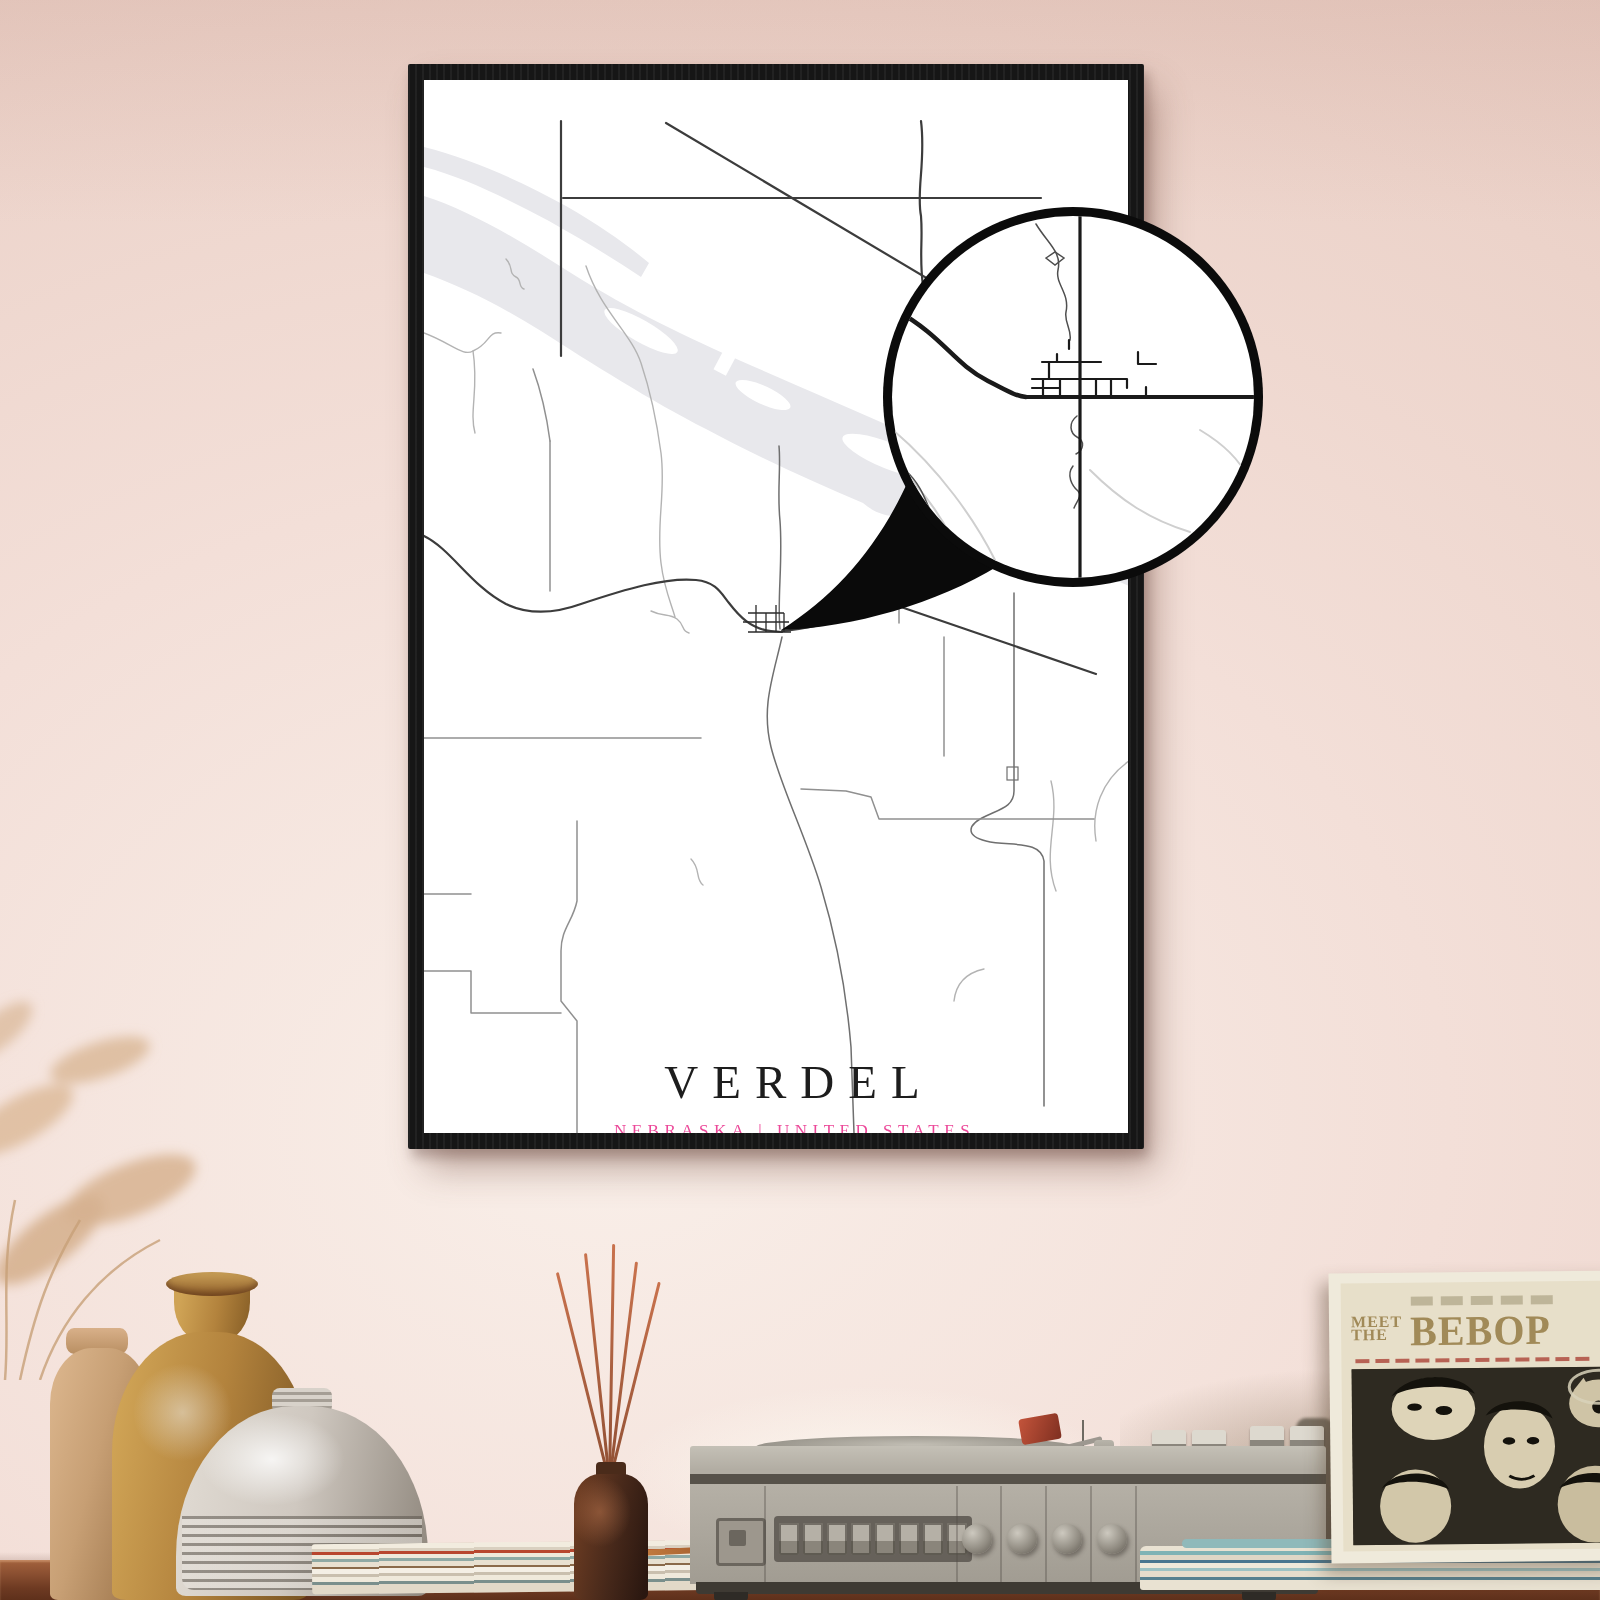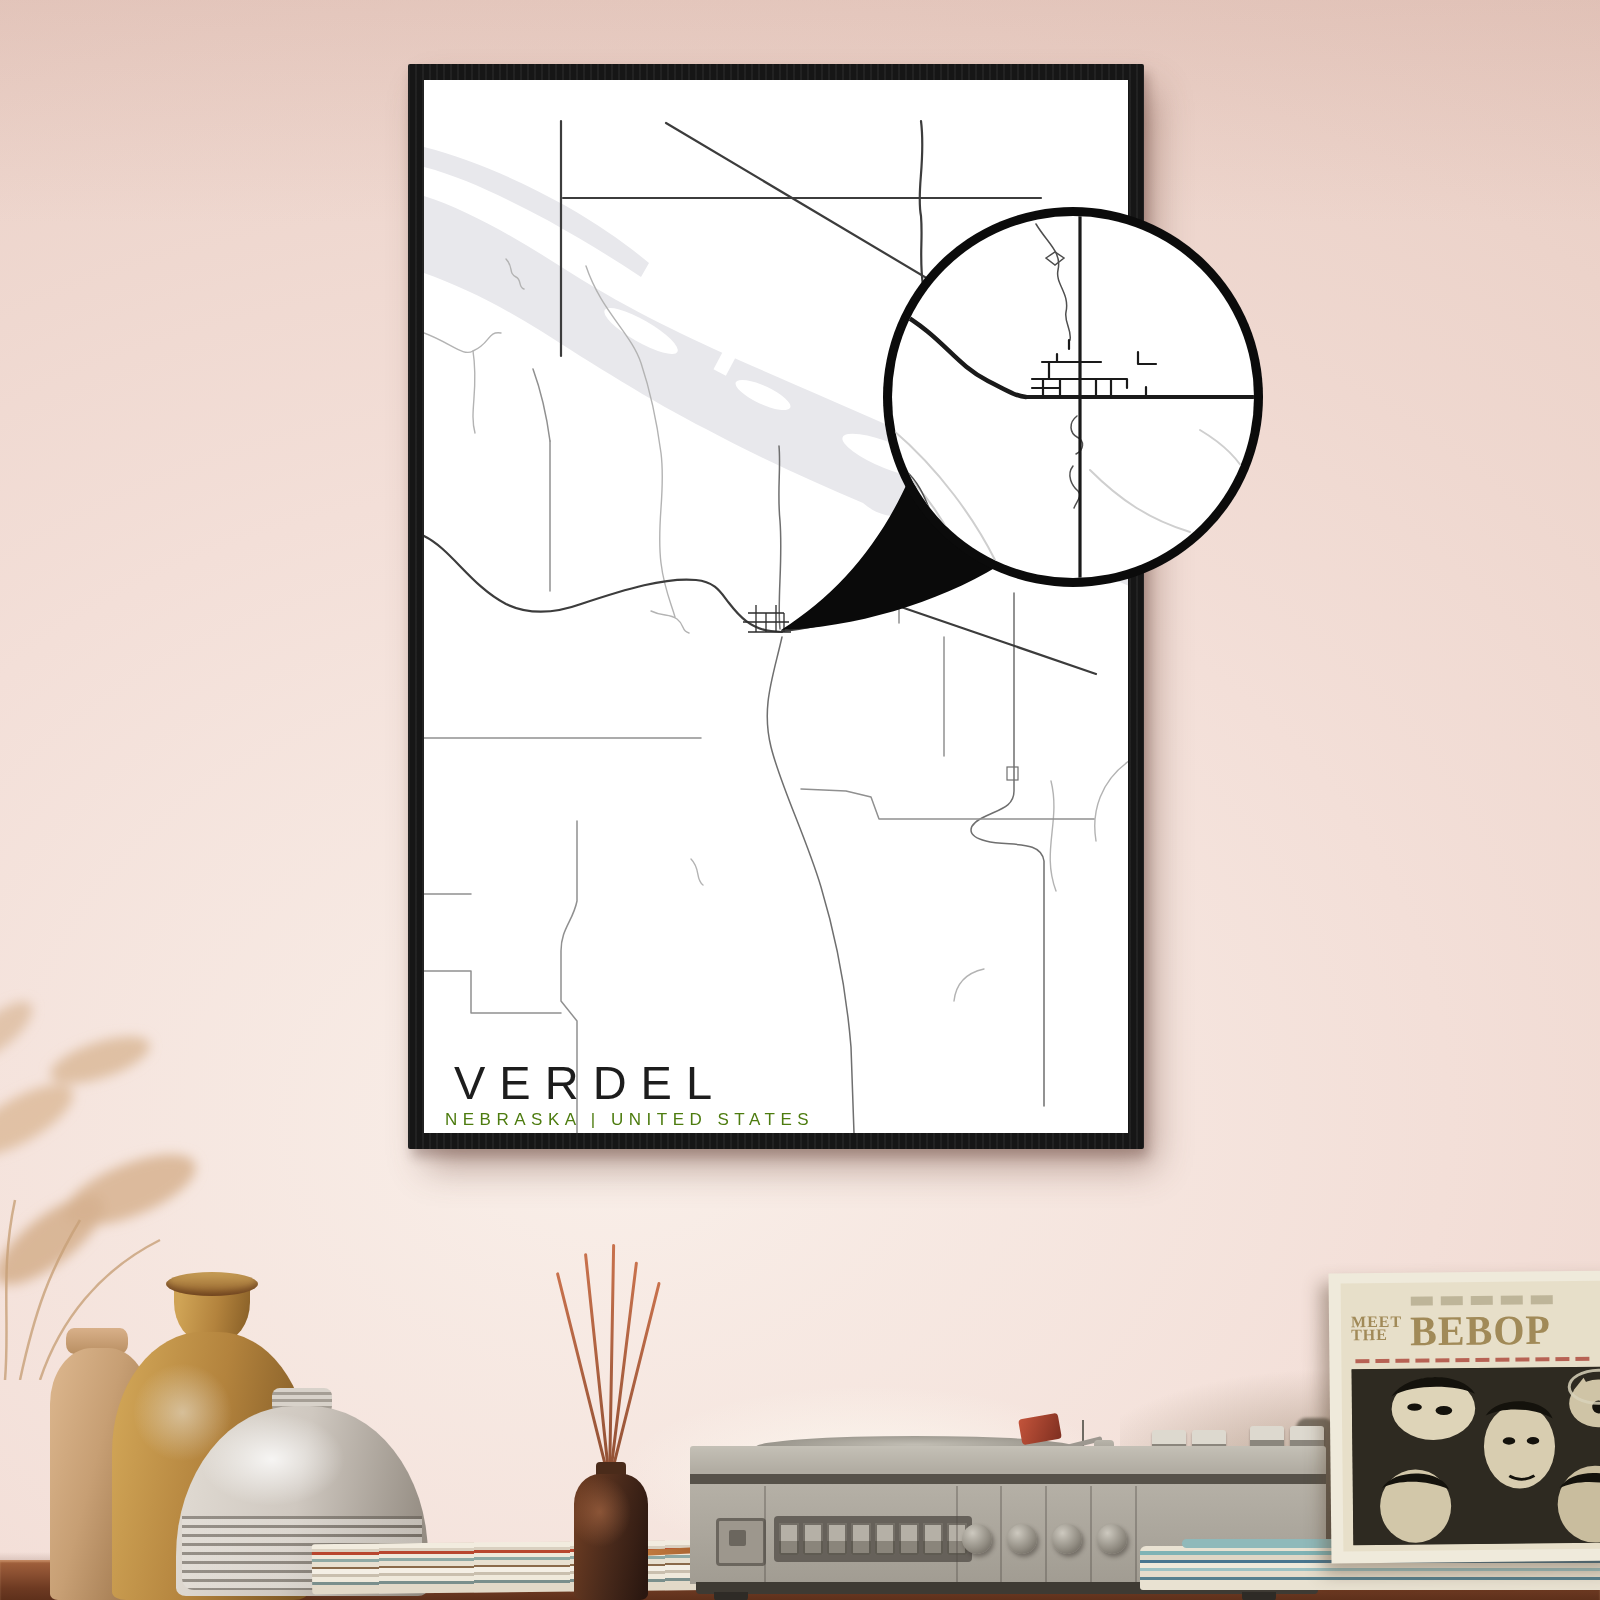--- a/index.html
+++ b/index.html
@@ -41,24 +41,24 @@
   #map-svg{position:absolute;left:0;top:0;width:704px;height:1053px;}
   .water{fill:var(--map-water);stroke:none;}
   .island{fill:var(--poster-bg);stroke:none;}
   .stream{fill:none;stroke:var(--map-stream);stroke-width:1.4;stroke-linecap:round;}
   .creek{fill:none;stroke:#6f6f6f;stroke-width:1.5;stroke-linecap:round;}
   .road{fill:none;stroke:var(--map-road);stroke-width:2.2;stroke-linecap:round;stroke-linejoin:round;}
   .road-thin{fill:none;stroke:var(--map-road-light);stroke-width:1.5;stroke-linecap:round;stroke-linejoin:round;}
   .grid{fill:none;stroke:#2b2b2b;stroke-width:1.3;}
 
   
-  #caption{left:16px;top:975px;width:704px;color:var(--ink);}
+  #caption{left:16px;top:975px;width:704px;text-align:center;color:var(--ink);font-family:Liberation Serif, serif;}
   #poster-title{font-size:47px;letter-spacing:14px;padding-left:14px;font-weight:400;
     font-stretch:75%;}
-  #poster-subtitle{font-size:17px;letter-spacing:5.5px;padding-left:5px;color:#4d7c0f;}
+  #poster-subtitle{margin-top:12px;font-size:17px;letter-spacing:5.5px;padding-left:5px;color:#ec4899;}
 
   
   #overlay{left:0;top:0;width:1600px;height:1600px;pointer-events:none;}
   .mag-road{fill:none;stroke:#1a1a1a;stroke-linecap:round;stroke-linejoin:round;}
   .mag-stream{fill:none;stroke:#4f4f4f;stroke-width:1.5;stroke-linecap:round;}
   .mag-contour{fill:none;stroke:#cfcfcf;stroke-width:2;stroke-linecap:round;}
 
   
   #shelf{left:0;top:1560px;width:1600px;height:40px;
     background:linear-gradient(180deg,#a4633d 0%, #8a4f31 35%, #6e3a22 70%, var(--shelf-wood-dark) 100%);

